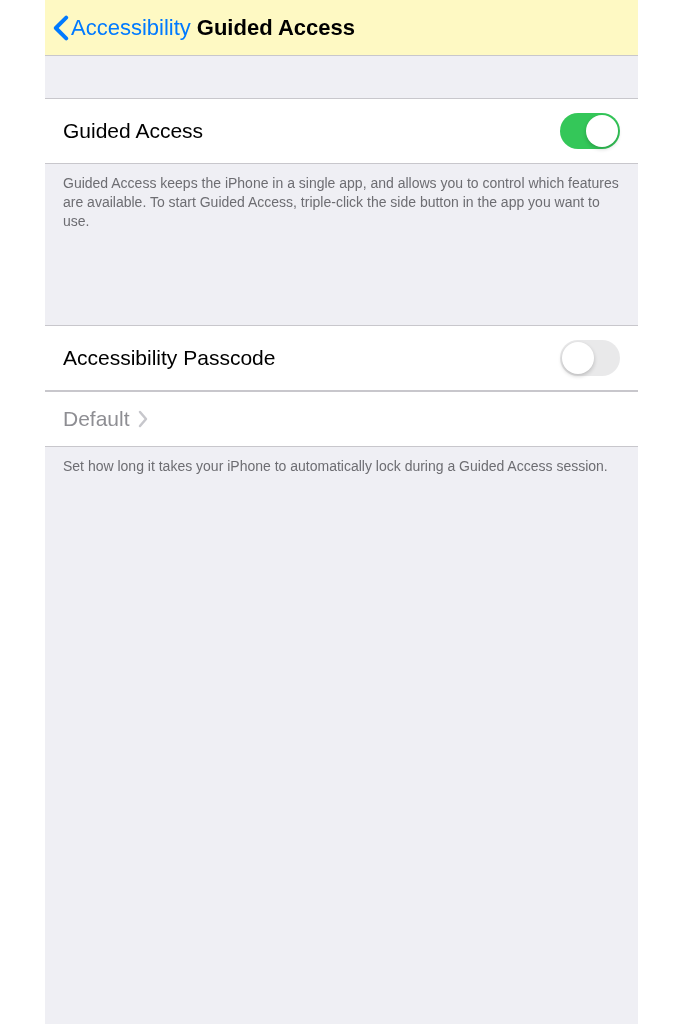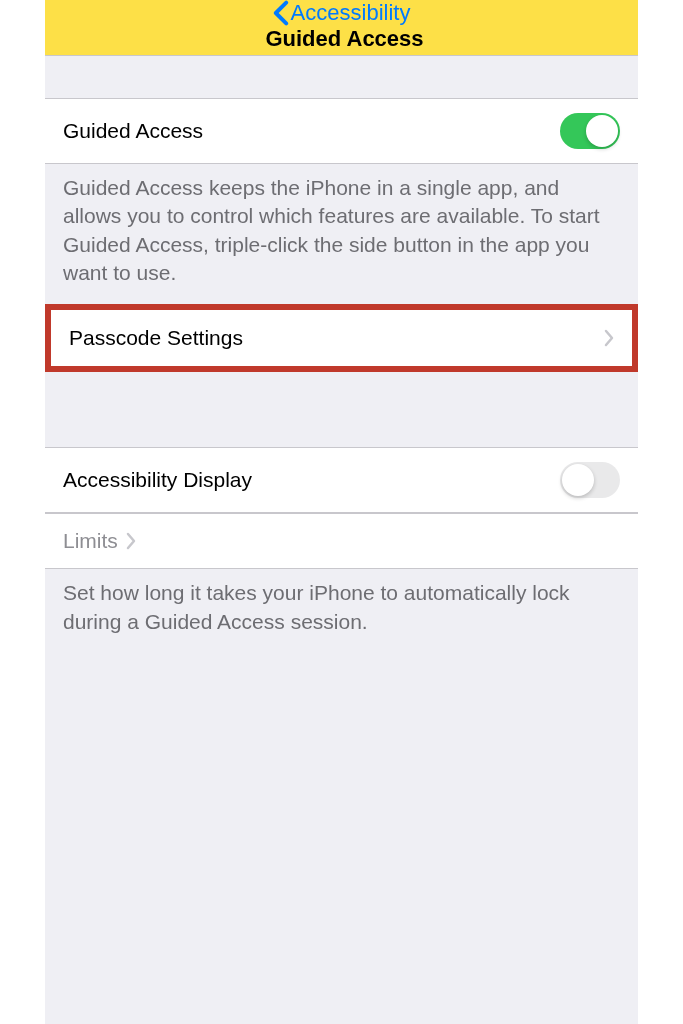--- a/index.html
+++ b/index.html
@@ -10,28 +10,27 @@
       height: 1024px;
       position: relative;
     }
     .screen {
       width: 593px;
       margin: 0 auto;
       background: #efeff4;
       min-height: 1024px;
     }
     .nav-bar {
-      background: #fde047;
+      background: #fef9c3;
       border-bottom: 1px solid #c8c7cc;
       height: 56px;
       display: flex;
       align-items: center;
       padding: 0 8px;
       position: relative;
-      flex-direction: column;
     }
     .back-button {
       display: flex;
       align-items: center;
       color: #007aff;
       font-size: 22px;
       cursor: pointer;
     }
     .back-chevron {
       width: 16px;
@@ -65,21 +64,21 @@
       font-size: 21px;
       color: #8e8e93;
       margin-right: 8px;
     }
     .cell-right {
       display: flex;
       align-items: center;
     }
     .footer-text {
       padding: 10px 18px 18px 18px;
-      font-size: 21px;
+      font-size: 14px;
       line-height: 1.35;
       color: #6d6d72;
     }
     .spacer {
       height: 38px;
     }
     .toggle {
       width: 60px;
       height: 36px;
       border-radius: 18px;
@@ -138,46 +137,36 @@
   <div class="spacer-top"></div>
 
   <div class="cell">
     <span class="cell-label">Guided Access</span>
     <div class="toggle on">
       <div class="toggle-knob"></div>
     </div>
   </div>
   <div class="footer-text">Guided Access keeps the iPhone in a single app, and allows you to control which features are available. To start Guided Access, triple-click the side button in the app you want to use.</div>
 
-  <div class="highlight-box">
-    <div class="cell">
-      <span class="cell-label">Passcode Settings</span>
-      <div class="cell-right">
-        <svg class="chevron-right" viewBox="0 0 10 18">
-          <polyline points="2,2 8,9 2,16" fill="none" stroke="#c7c7cc" stroke-width="2.5" stroke-linecap="round" stroke-linejoin="round"></polyline>
-        </svg>
-      </div>
-    </div>
-  </div>
 
   <div class="spacer"></div>
 
 
   <div class="spacer"></div>
 
   <div class="cell">
-    <span class="cell-label">Accessibility Display</span>
+    <span class="cell-label">Accessibility Passcode</span>
     <div class="toggle off">
       <div class="toggle-knob"></div>
     </div>
   </div>
 
   <div class="cell">
     <div class="cell-right">
-      <span class="cell-value">Limits</span>
+      <span class="cell-value">Default</span>
       <svg class="chevron-right" viewBox="0 0 10 18">
         <polyline points="2,2 8,9 2,16" fill="none" stroke="#c7c7cc" stroke-width="2.5" stroke-linecap="round" stroke-linejoin="round"></polyline>
       </svg>
     </div>
   </div>
   <div class="footer-text">Set how long it takes your iPhone to automatically lock during a Guided Access session.</div>
 
 </div>
 
 </body></html>

